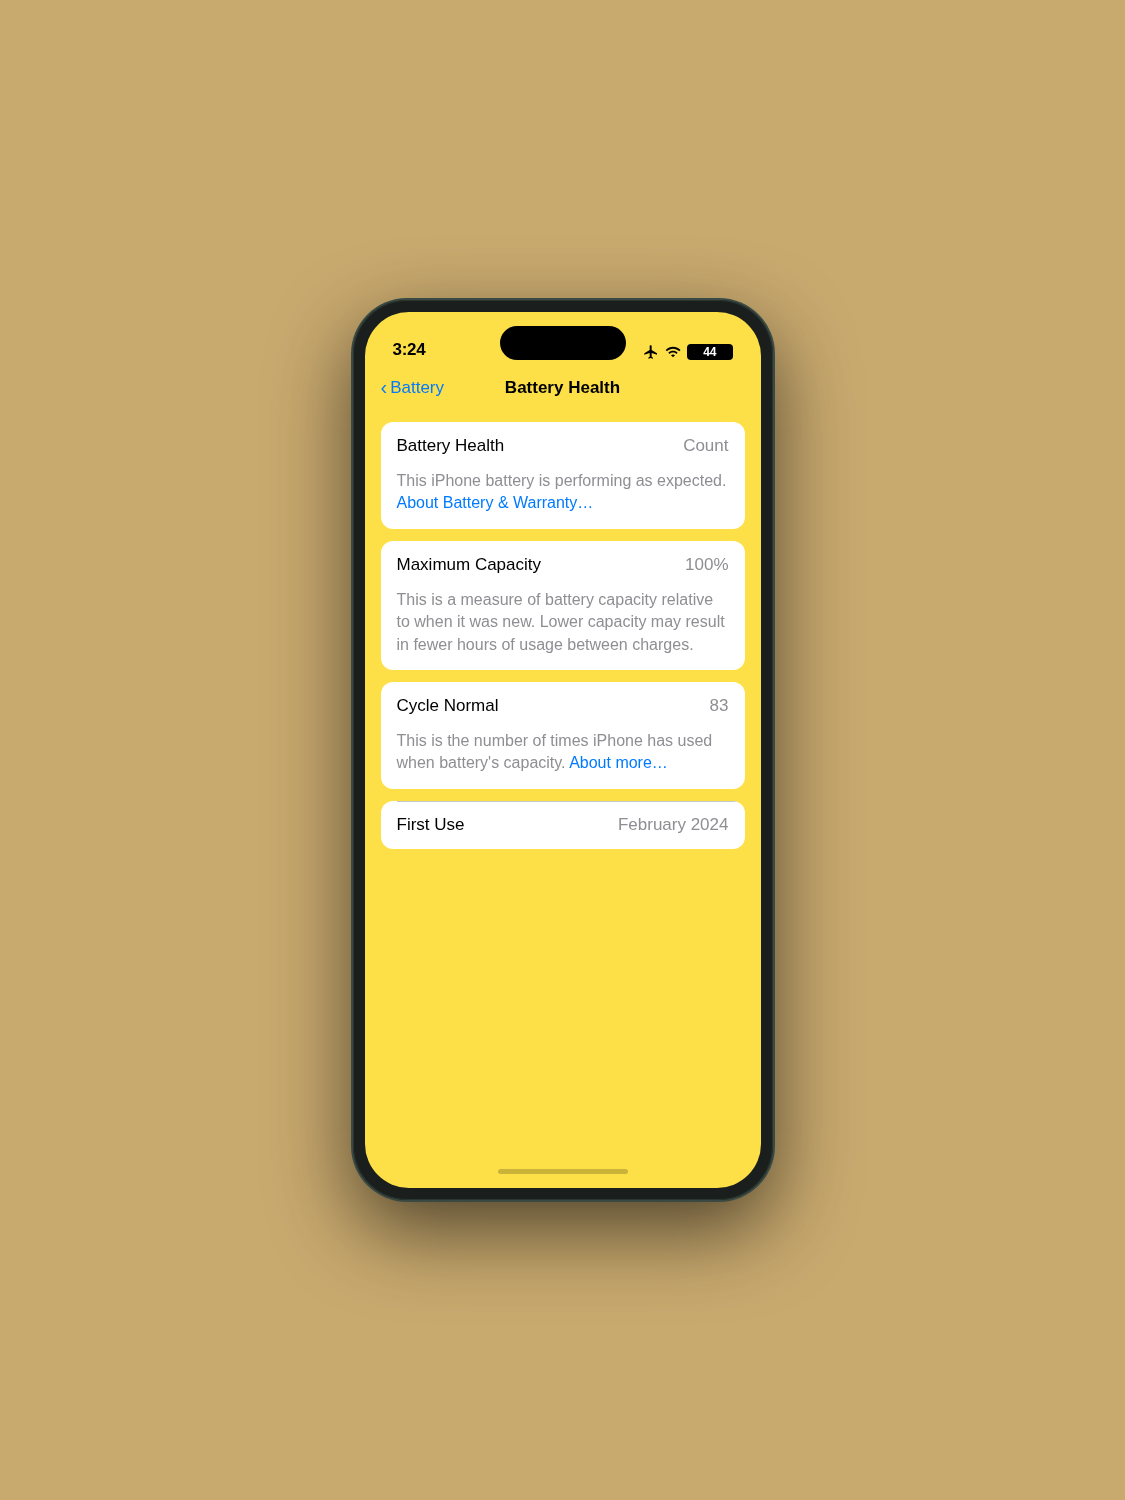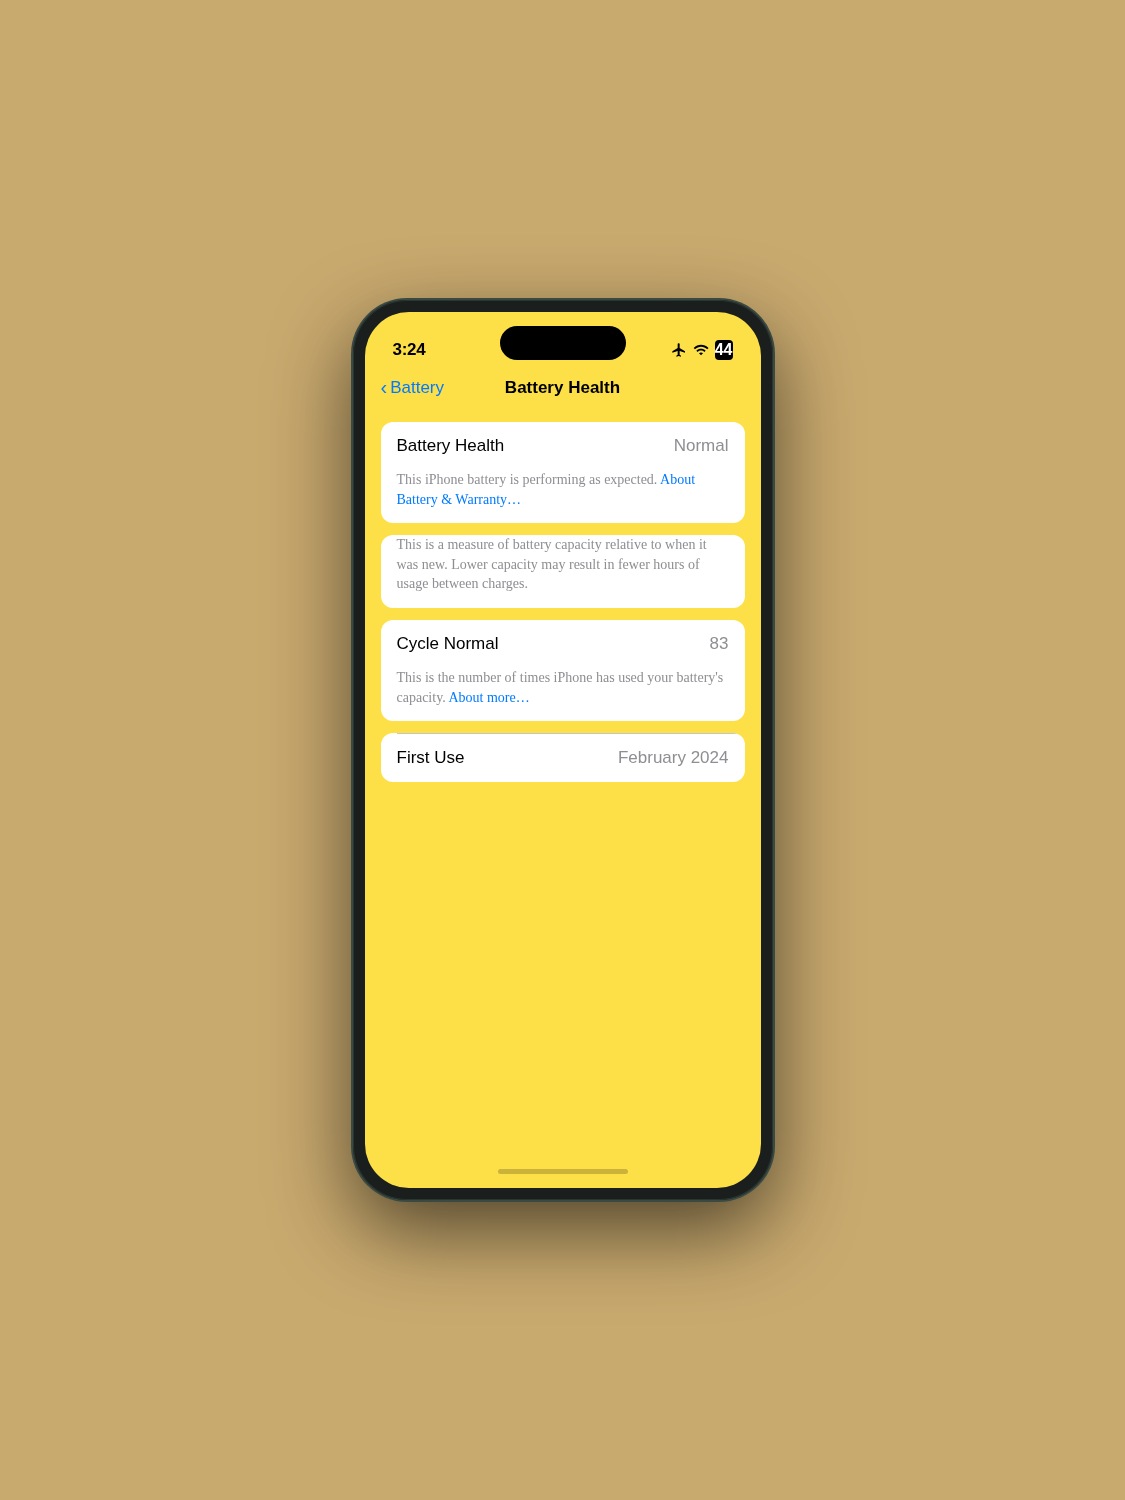--- a/index.html
+++ b/index.html
@@ -84,23 +84,23 @@
 
     .status-icons svg {
       fill: #000;
     }
 
     .battery-status {
       display: flex;
       align-items: center;
       background: #000;
       border-radius: 4px;
-      padding: 1px 0;
+      padding: 1px 16px;
       color: #fff;
-      font-size: 16px;
+      font-size: 12px;
       font-weight: 600;
     }
 
     
     .nav-bar {
       height: 44px;
       display: flex;
       align-items: center;
       justify-content: center;
       position: relative;
@@ -166,24 +166,23 @@
     }
 
     .card-divider {
       height: 0.5px;
       background: #c6c6c8;
       margin-left: 16px;
     }
 
     .card-description {
       padding: 0 16px 14px;
-      font-size: 14px;
+      font-size: 16px;
       color: #8e8e93;
       line-height: 1.4;
-      font-family: Liberation Serif, serif;
     }
 
     .card-description a, .link-text {
       color: #007AFF;
       text-decoration: none;
     }
 
     
     .home-indicator {
       height: 34px;
@@ -238,42 +237,46 @@
         <span>Battery</span>
       </div>
       <span class="nav-title">Battery Health</span>
     </div>
 
     <div class="content">
 
       <div class="card">
         <div class="card-row">
           <span class="card-row-label">Battery Health</span>
-          <span class="card-row-value">Normal</span>
+          <span class="card-row-value">Count</span>
         </div>
         <div class="card-description">
           <span>This iPhone battery is performing as expected.</span>
           <span> </span>
           <a class="link-text">About Battery &amp; Warranty…</a>
         </div>
       </div>
 
       <div class="card">
+        <div class="card-row">
+          <span class="card-row-label">Maximum Capacity</span>
+          <span class="card-row-value">100%</span>
+        </div>
         <div class="card-description">
           <span>This is a measure of battery capacity relative to when it was new. Lower capacity may result in fewer hours of usage between charges.</span>
         </div>
       </div>
 
       <div class="card">
         <div class="card-row">
           <span class="card-row-label">Cycle Normal</span>
           <span class="card-row-value">83</span>
         </div>
         <div class="card-description">
-          <span>This is the number of times iPhone has used your battery's capacity.</span>
+          <span>This is the number of times iPhone has used when battery's capacity.</span>
           <span> </span>
           <a class="link-text">About more…</a>
         </div>
       </div>
 
       <div class="card manufacture-section">
         <div class="card-divider"></div>
         <div class="card-row">
           <span class="card-row-label">First Use</span>
           <span class="card-row-value">February 2024</span>

